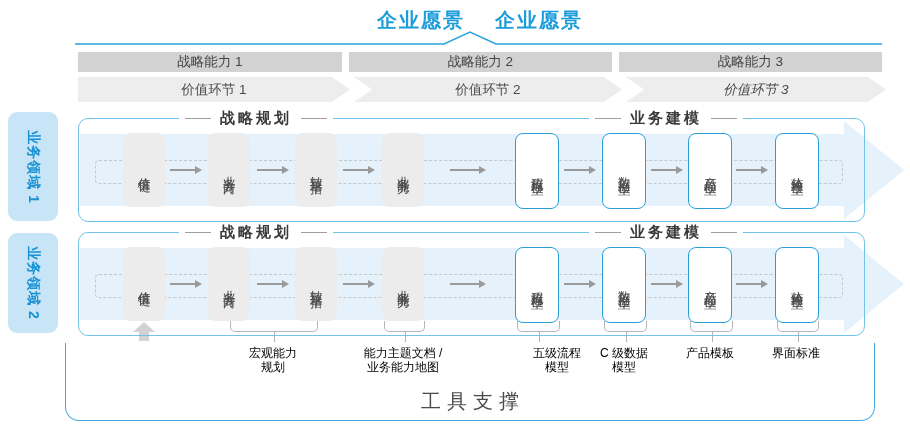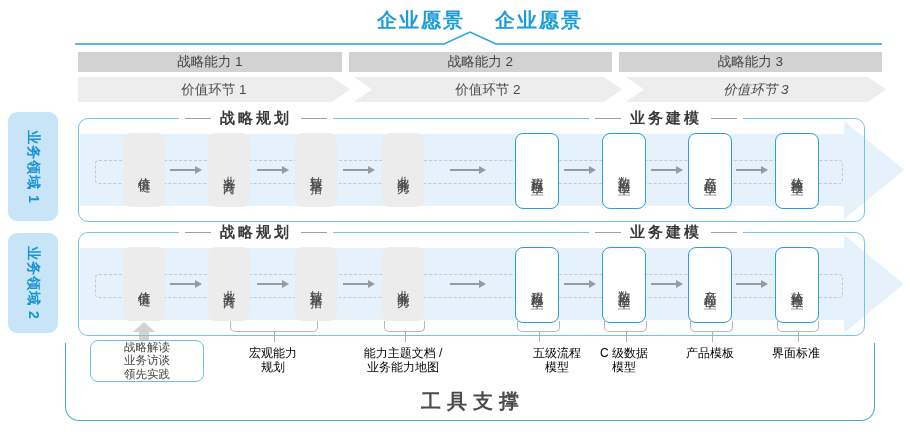--- a/index.html
+++ b/index.html
@@ -51,21 +51,21 @@
   .up-tri{position:absolute;left:133px;top:322px;width:0;height:0;
           border-bottom:10px solid #d2d2d2;border-left:11px solid transparent;border-right:11px solid transparent;}
   .up-stem{position:absolute;left:139px;top:331px;width:10px;height:10px;background:#d2d2d2;}
   .bracket{position:absolute;top:321px;height:10px;border-left:1px solid #b4b4b4;border-right:1px solid #b4b4b4;
            border-bottom:1px solid #b4b4b4;border-radius:0 0 5px 5px;}
   .bracket .drop{position:absolute;left:50%;top:100%;width:1px;height:11px;background:#b4b4b4;}
   .ann{position:absolute;top:346px;transform:translateX(-50%);text-align:center;font-size:12px;line-height:1.2;
        color:#000000;white-space:nowrap;}
   .outer-u{position:absolute;left:65px;top:343px;width:808px;height:77px;border:1.5px solid #45abdc;border-top:none;
            border-radius:0 0 14px 14px;z-index:1;}
-  .tool-label{position:absolute;left:473px;top:388px;transform:translateX(-50%);font-size:20px;font-weight:bold;
+  .tool-label{position:absolute;left:473px;top:388px;transform:translateX(-50%);font-size:20px;font-weight:normal;
               color:#4b4b4b;letter-spacing:6px;z-index:2;text-align:right;}
 </style>
 </head>
 <body>
 
 <div class="canvas">
 
   <div class="title-row">
     <span>企业愿景</span>
     <span>企业愿景</span>
@@ -192,25 +192,20 @@
         <i class="hline"></i>
         <span>业务建模</span>
         <i class="hline"></i>
       </div>
   </div>
 
   <div class="outer-u"></div>
 
   <div class="up-tri"></div>
   <div class="up-stem"></div>
-  <div class="research-box">
-    <div>战略解读</div>
-    <div>业务访谈</div>
-    <div>领先实践</div>
-  </div>
 
   <div class="bracket" style="left:230px;width:86px">
       <i class="drop"></i>
     </div>
   <div class="bracket" style="left:384px;width:39px">
       <i class="drop"></i>
     </div>
   <div class="bracket" style="left:517px;width:41px">
       <i class="drop"></i>
     </div>

